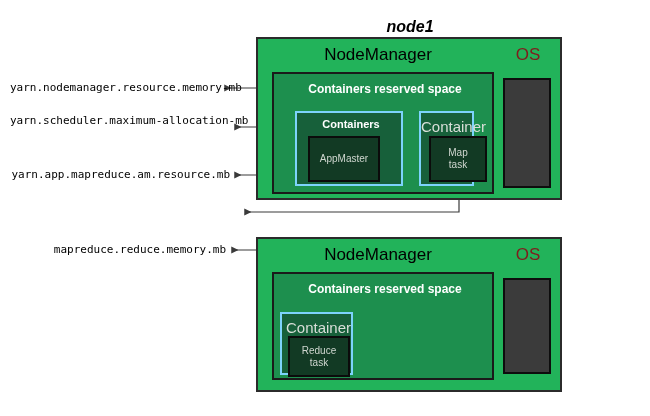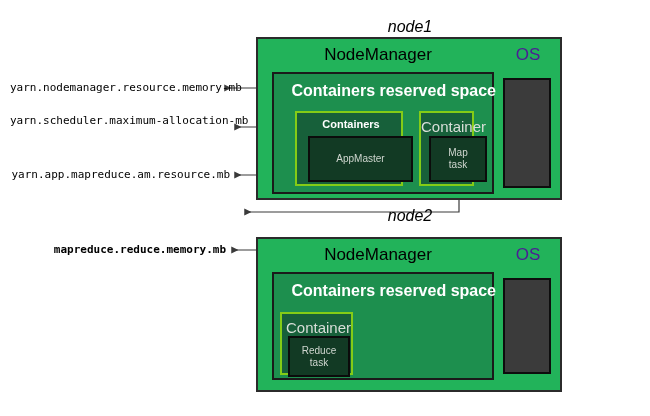--- a/index.html
+++ b/index.html
@@ -19,21 +19,21 @@
     left: 0; top: 0;
     width: 650px;
     height: 416px;
   }
   .abs { position: absolute; box-sizing: border-box; }
 
   
   .node-title {
     font-family: "Liberation Sans", sans-serif;
     font-style: italic;
-    font-weight: normal;
+    font-weight: bold;
     font-size: 16px;
     color: #000000;
     text-align: center;
     letter-spacing: 0px;
   }
 
   
   .node-box {
     background: #22b35a;
     border: 2px solid #2b2b2b;
@@ -43,43 +43,43 @@
   .nm-title {
     font-family: "Liberation Sans", sans-serif;
     font-size: 17px;
     color: #000000;
     text-align: center;
     white-space: nowrap;
   }
   .os-title {
     font-family: "Liberation Sans", sans-serif;
     font-size: 17px;
-    color: #4c1d95;
+    color: #7f1d1d;
     text-align: center;
     white-space: nowrap;
   }
 
   
   .reserved-box {
     background: #1d8f4e;
     border: 2px solid #1a1a1a;
   }
   .reserved-label {
     font-family: "Liberation Sans", sans-serif;
-    font-size: 16px;
+    font-size: 12px;
     font-weight: bold;
     color: #ffffff;
-    text-align: right;
+    text-align: center;
     white-space: nowrap;
   }
 
   
   .containers-box {
     background: #17603a;
-    border: 2px solid #84cc16;
+    border: 2px solid #7dd3fc;
   }
   .containers-label {
     font-family: "Liberation Sans", sans-serif;
     font-size: 11px;
     font-weight: bold;
     color: #ffffff;
     text-align: center;
     white-space: nowrap;
   }
   .container-label {
@@ -154,40 +154,39 @@
 
     <div class="abs nm-title" style="left:4px; top:6px; width:232px;">NodeManager</div>
 
     <div class="abs os-title" style="left:238px; top:6px; width:64px;">OS</div>
 
     <div class="abs reserved-box" style="left:14px; top:33px; width:222px; height:122px;">
       <div class="abs reserved-label" style="left:0px; top:8px; width:222px;">Containers reserved space</div>
 
       <div class="abs containers-box" style="left:21px; top:37px; width:108px; height:75px;">
         <div class="abs containers-label" style="left:0px; top:5px; width:108px;">Containers</div>
-        <div class="abs task-box" style="left:11px; top:23px; width:105px; height:46px;">
+        <div class="abs task-box" style="left:11px; top:23px; width:72px; height:46px;">
           <div class="task-label">AppMaster</div>
         </div>
       </div>
 
       <div class="abs containers-box" style="left:145px; top:37px; width:55px; height:75px;">
         <div class="abs container-label" style="left:0px; top:5px; width:55px;">Container</div>
         <div class="abs task-box" style="left:8px; top:23px; width:58px; height:46px;">
           <div class="task-label">
             <span>Map</span><br>
             <span>task</span>
           </div>
         </div>
       </div>
     </div>
 
     <div class="abs os-slab" style="left:245px; top:39px; width:48px; height:110px;"></div>
   </div>
 
-  <div class="abs node-title" style="left:330px; top:207px; width:160px;">node2</div>
 
   <div class="abs node-box" style="left:256px; top:237px; width:306px; height:155px;">
 
     <div class="abs nm-title" style="left:4px; top:6px; width:232px;">NodeManager</div>
 
     <div class="abs os-title" style="left:238px; top:6px; width:64px;">OS</div>
 
     <div class="abs reserved-box" style="left:14px; top:33px; width:222px; height:108px;">
       <div class="abs reserved-label" style="left:0px; top:8px; width:222px;">Containers reserved space</div>
 
@@ -211,17 +210,17 @@
 
   <div class="abs prop-label" style="left:10px; top:115px; width:220px;">
     <div>yarn.scheduler.maximum-allocation-mb</div>
   </div>
 
   <div class="abs prop-label" style="left:10px; top:169px; width:220px;">
     <div>yarn.app.mapreduce.am.resource.mb</div>
   </div>
 
 
-  <div class="abs prop-label" style="left:10px; top:244px; width:216px;font-weight:bold;">
+  <div class="abs prop-label" style="left:10px; top:244px; width:216px;">
     <div>mapreduce.reduce.memory.mb</div>
   </div>
 
 </div>
 
 </body></html>

